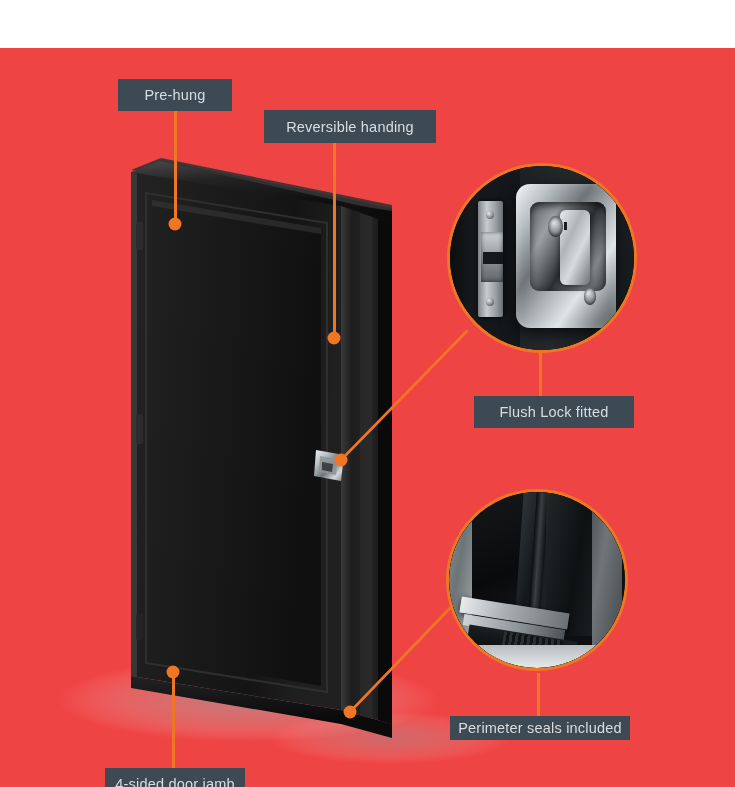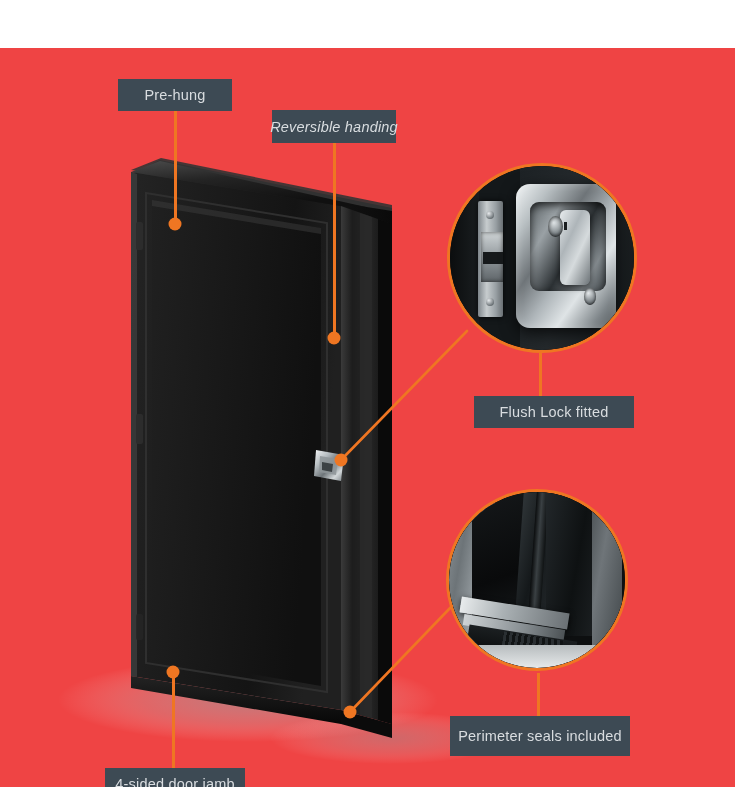--- a/index.html
+++ b/index.html
@@ -326,33 +326,33 @@
   </svg>
 
   <div class="vline" id="stem-pre-hung" style="left: 173.5px; top: 63px; height: 113px;"></div>
   <div class="dot" id="dot-pre-hung" style="left: 175px; top: 176px;"></div>
   <div class="chip" id="chip-pre-hung" style="left: 118px; top: 31px; width: 114px; height: 32px;">
     <span>Pre-hung</span>
   </div>
 
   <div class="vline" id="stem-reversible-handing" style="left: 332.5px; top: 95px; height: 195px;"></div>
   <div class="dot" id="dot-reversible-handing" style="left: 334px; top: 290px;"></div>
-  <div class="chip" id="chip-reversible-handing" style="left: 272px; top: 62px; width: 124px; height: 33px; font-style: italic;">
+  <div class="chip" id="chip-reversible-handing" style="left: 264px; top: 62px; width: 172px; height: 33px;">
     <span>Reversible handing</span>
   </div>
 
   <div class="vline" id="stem-flush-lock-fitted" style="left: 538.5px; top: 305px; height: 43px;"></div>
   <div class="dot" id="dot-flush-lock-fitted" style="left: 341px; top: 412px;"></div>
   <div class="chip" id="chip-flush-lock-fitted" style="left: 474px; top: 348px; width: 160px; height: 32px;">
     <span>Flush Lock fitted</span>
   </div>
 
   <div class="vline" id="stem-perimeter-seals-included" style="left: 536.5px; top: 625px; height: 43px;"></div>
   <div class="dot" id="dot-perimeter-seals-included" style="left: 350px; top: 664px;"></div>
-  <div class="chip" id="chip-perimeter-seals-included" style="left: 450px; top: 668px; width: 180px; height: 40px;">
+  <div class="chip" id="chip-perimeter-seals-included" style="left: 450px; top: 668px; width: 180px; height: 24px;">
     <span>Perimeter seals included</span>
   </div>
 
   <div class="vline" id="stem-4-sided-door-jamb" style="left: 171.5px; top: 625px; height: 95px;"></div>
   <div class="dot" id="dot-4-sided-door-jamb" style="left: 173px; top: 624px;"></div>
   <div class="chip" id="chip-4-sided-door-jamb" style="left: 105px; top: 720px; width: 140px; height: 32px;">
     <span>4-sided door jamb</span>
   </div>
 
 </div>

